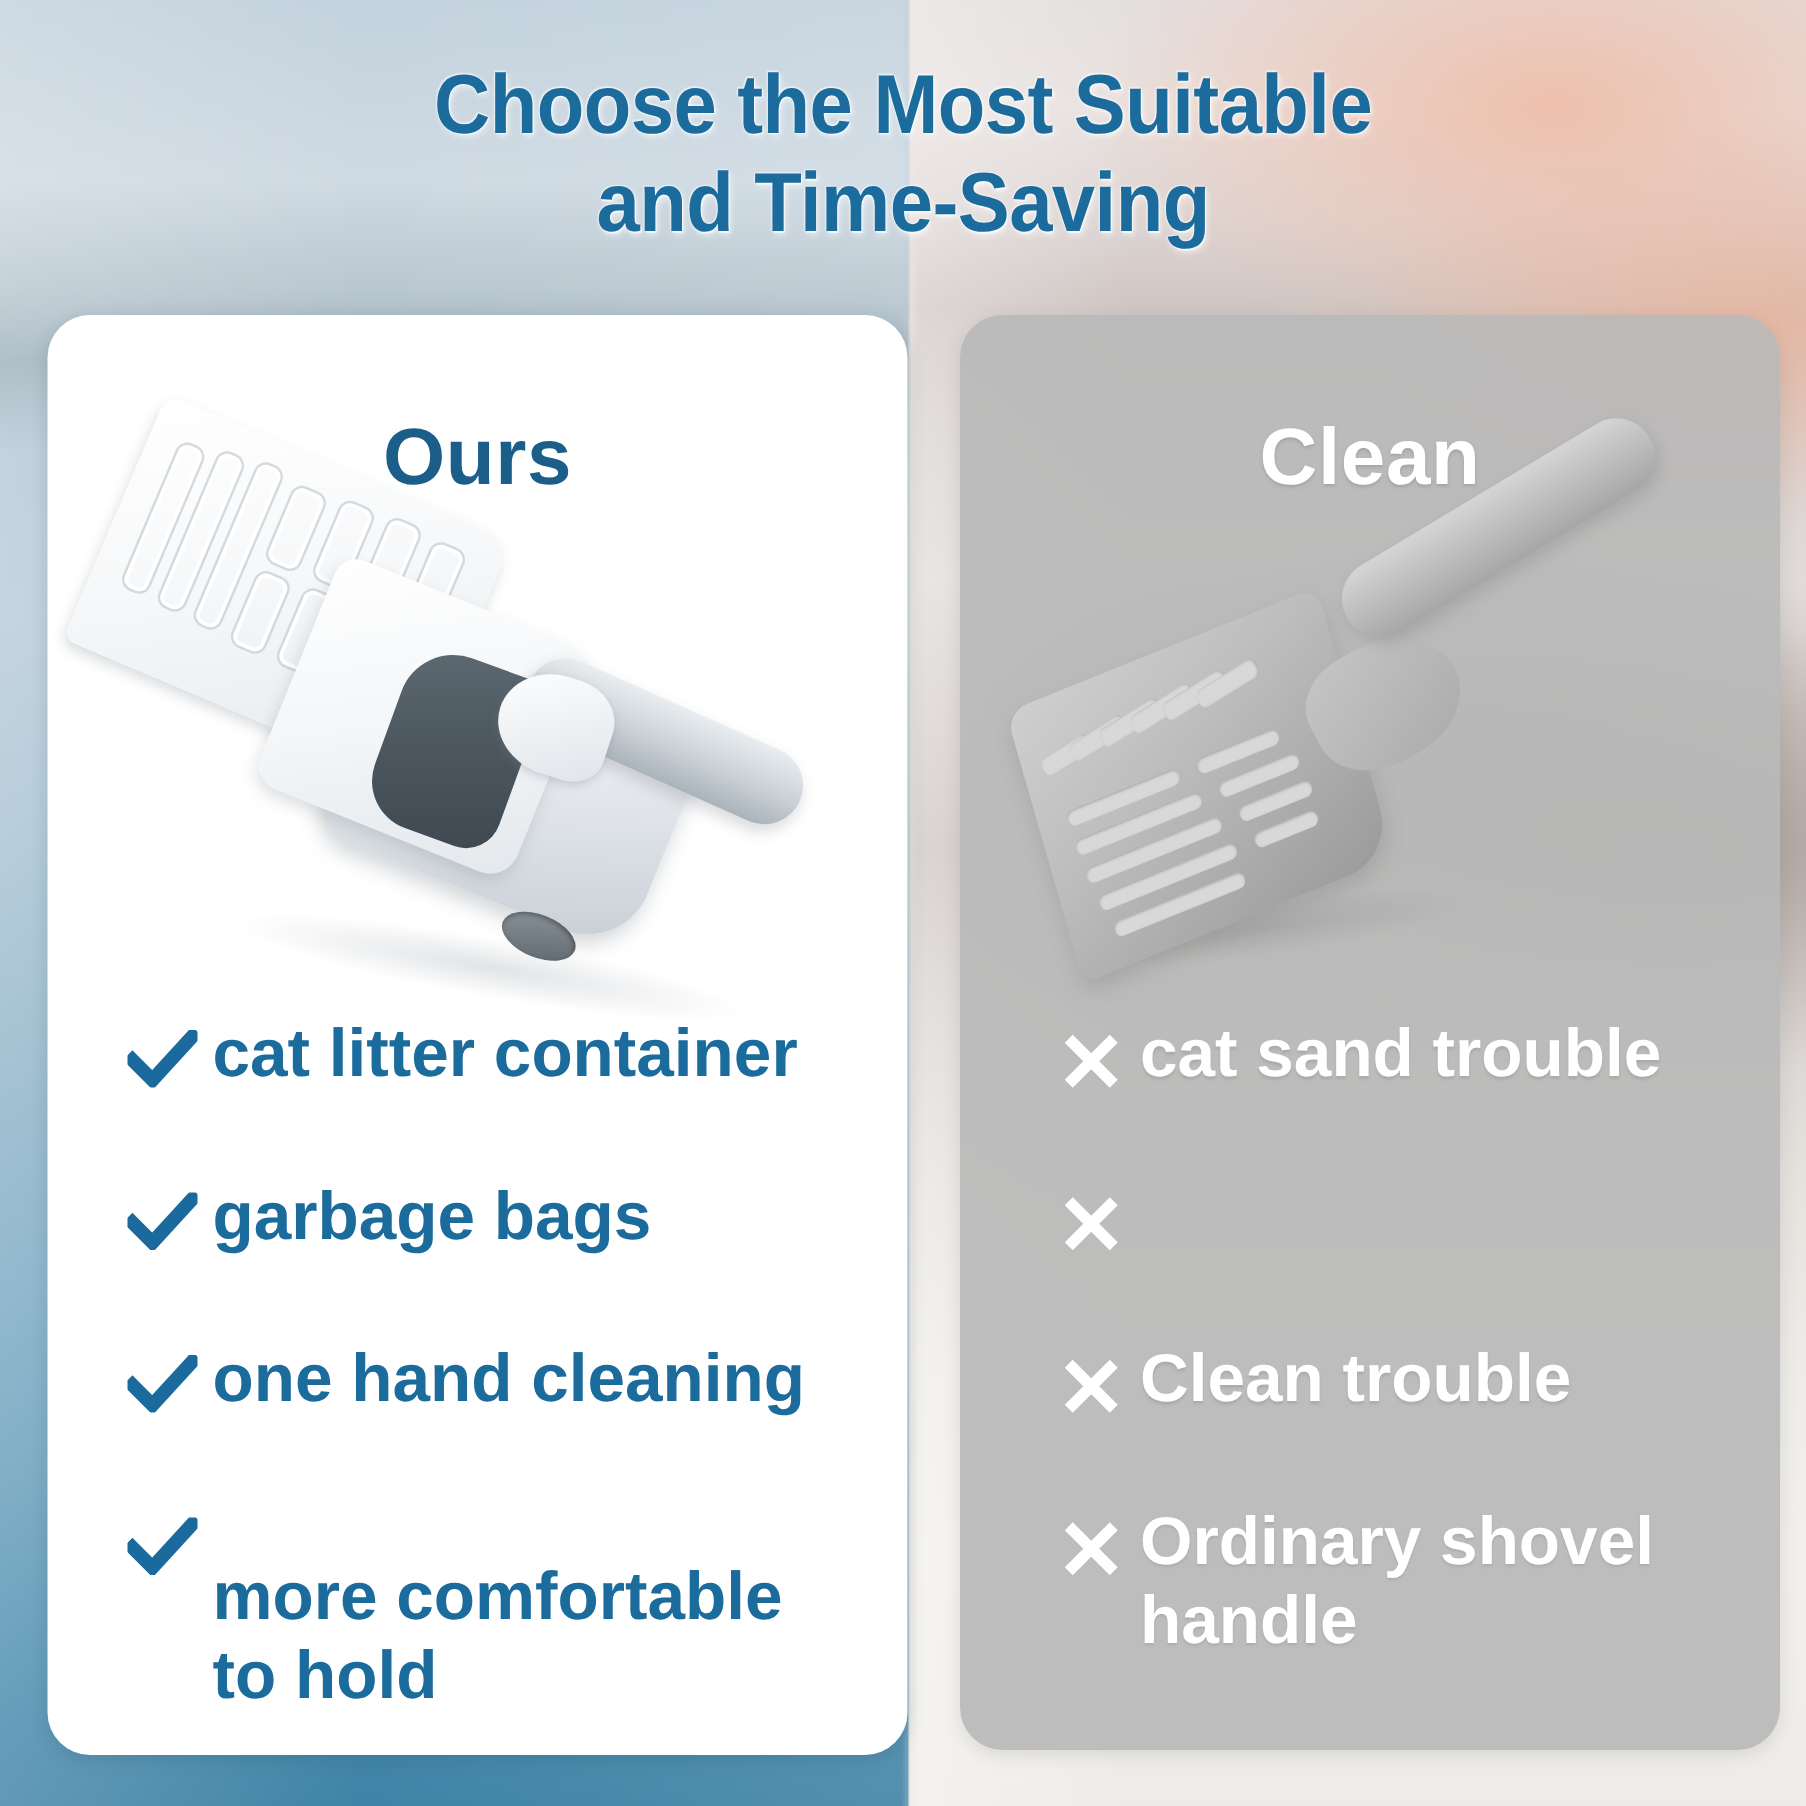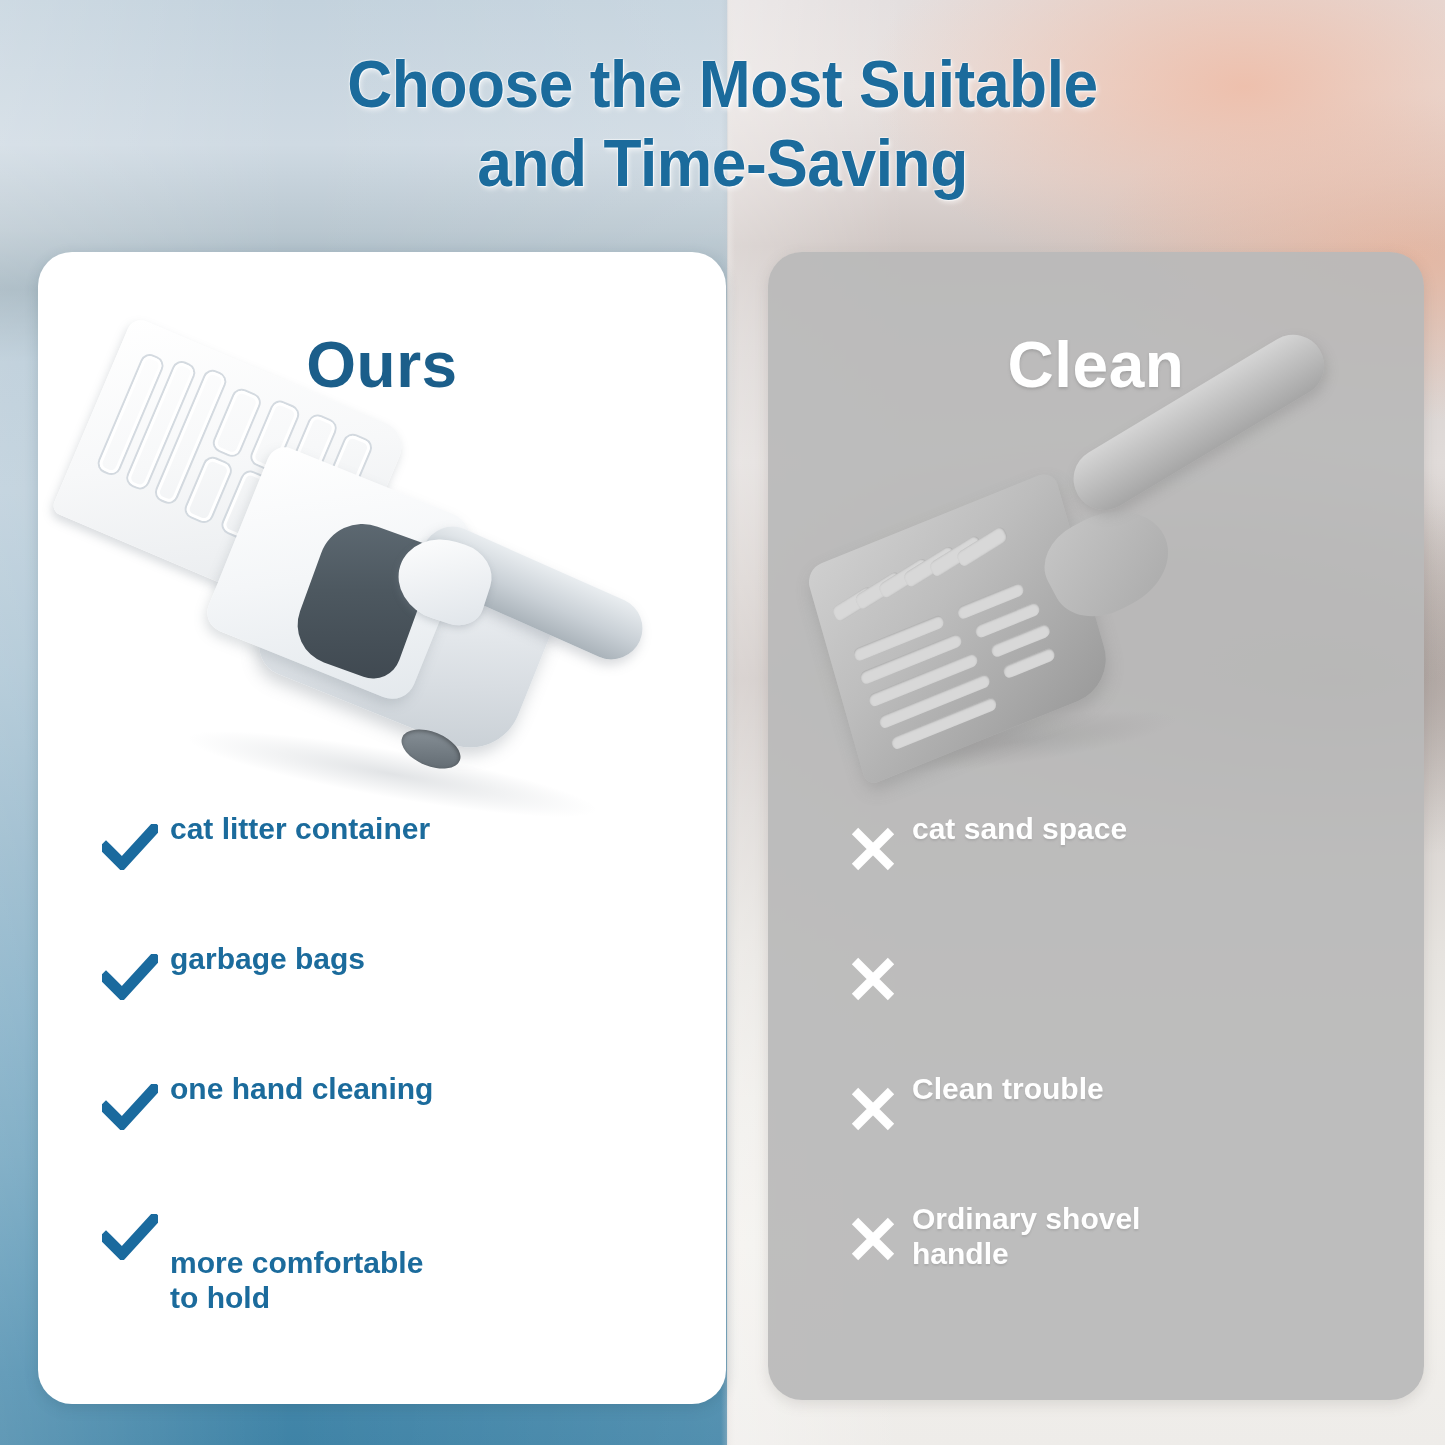--- a/index.html
+++ b/index.html
@@ -297,21 +297,21 @@
     position: absolute;
     left: 6px; top: 6px;
     width: 56px; height: 46px;
   }
   .x-icon {
     position: absolute;
     left: 12px; top: 8px;
     width: 46px; height: 46px;
   }
   .label {
-    font-size: 30px;
+    font-size: 54px;
     font-weight: bold;
     line-height: 1.16;
     padding-top: 2px;
   }
   .label-ours {
     color: #1b6b9c;
     text-shadow: 0 0 1px rgba(255,255,255,0.8), 1px 1px 1px rgba(255,255,255,0.55);
   }
   .label-others {
     color: #ffffff;
@@ -432,21 +432,21 @@
   </div>
 
   <div class="list list-others">
 
     <div class="row">
       <span class="mark">
         <svg class="x-icon" viewBox="0 0 46 46" aria-hidden="true">
           <path d="M5 5 L41 41 M41 5 L5 41" fill="none" stroke="#ffffff" stroke-width="9" stroke-linecap="butt"></path>
         </svg>
       </span>
-      <span class="label label-others">cat sand space</span>
+      <span class="label label-others">cat sand trouble</span>
     </div>
 
     <div class="row">
       <span class="mark">
         <svg class="x-icon" viewBox="0 0 46 46" aria-hidden="true">
           <path d="M5 5 L41 41 M41 5 L5 41" fill="none" stroke="#ffffff" stroke-width="9" stroke-linecap="butt"></path>
         </svg>
       </span>
     </div>
 

